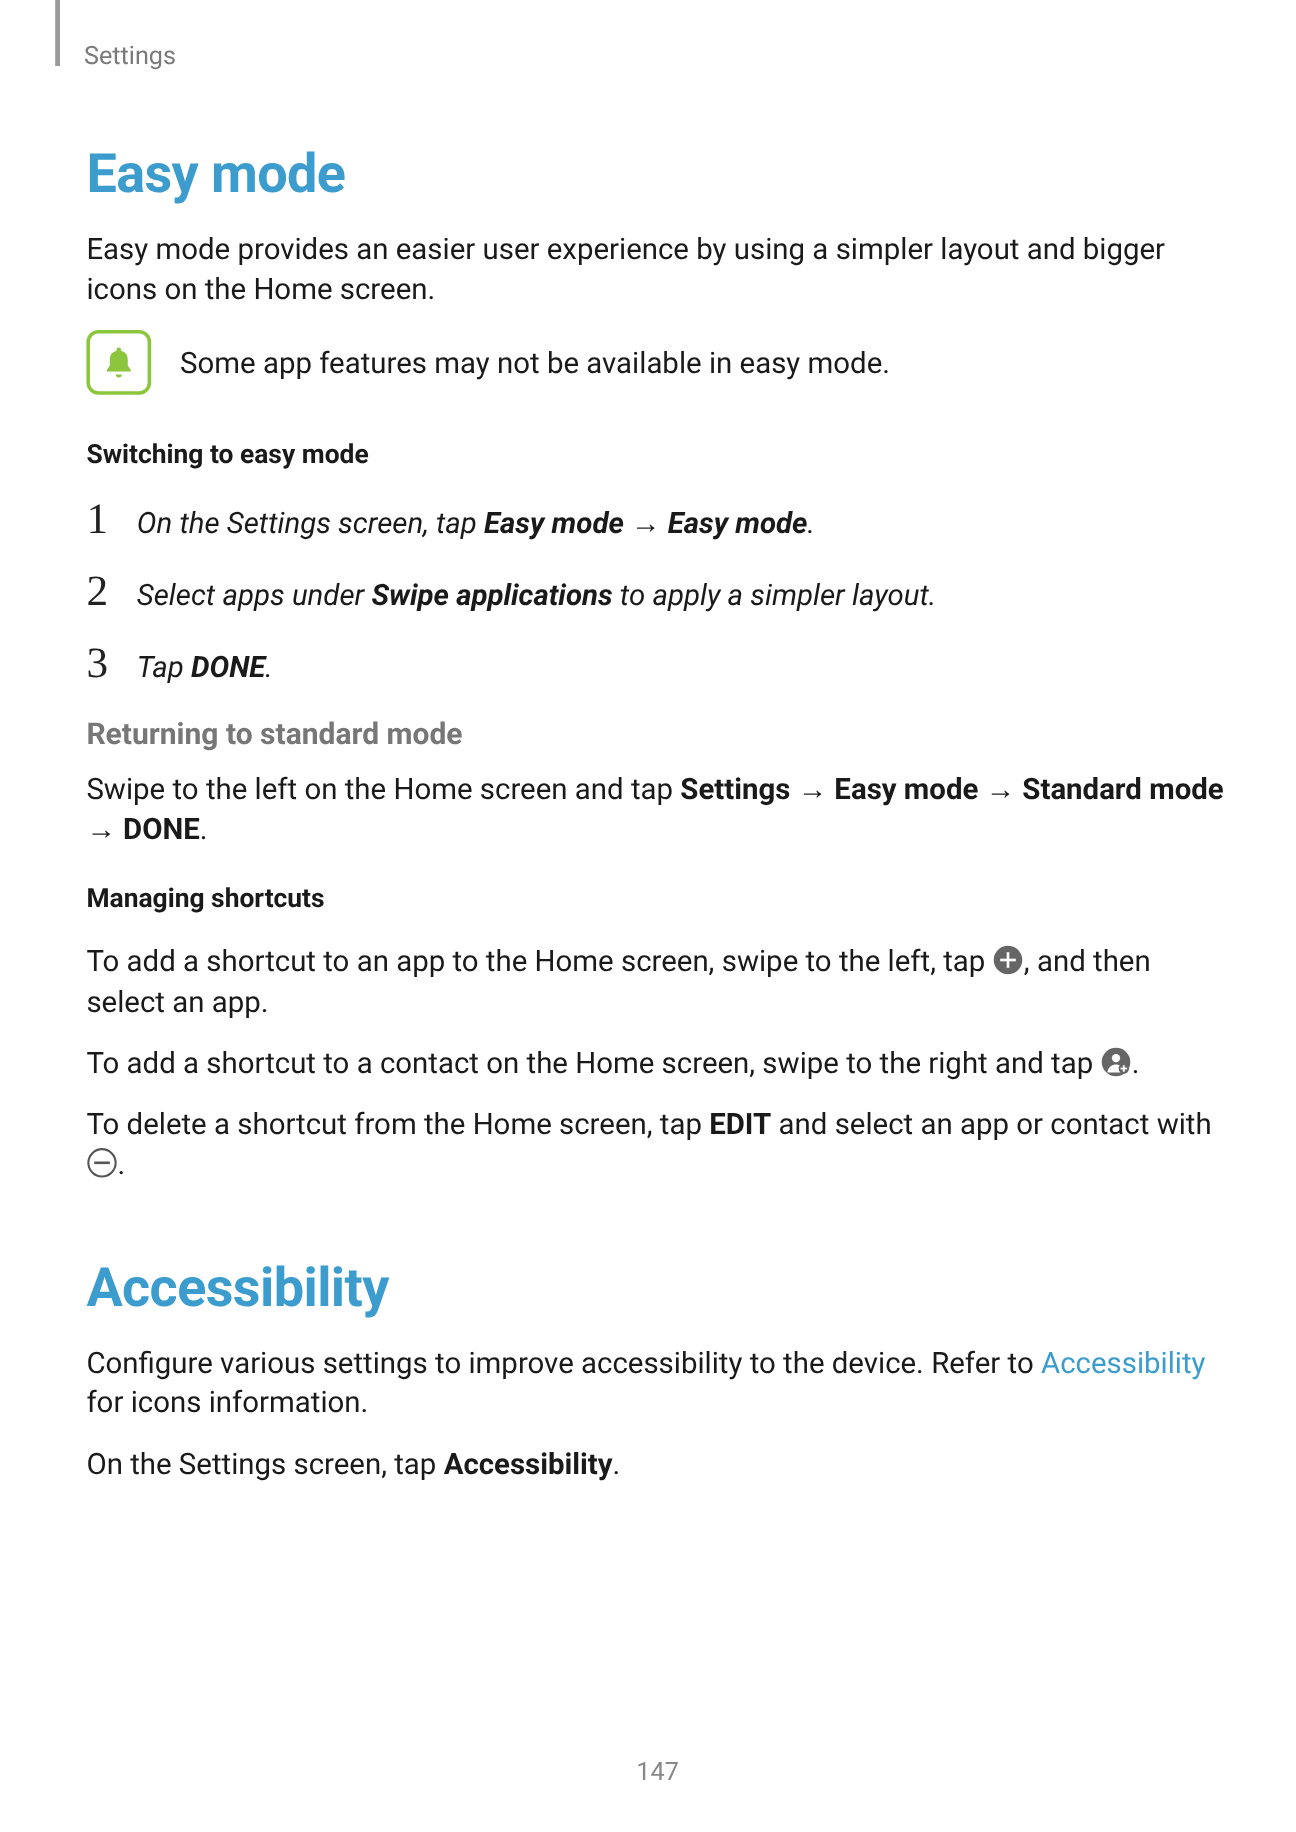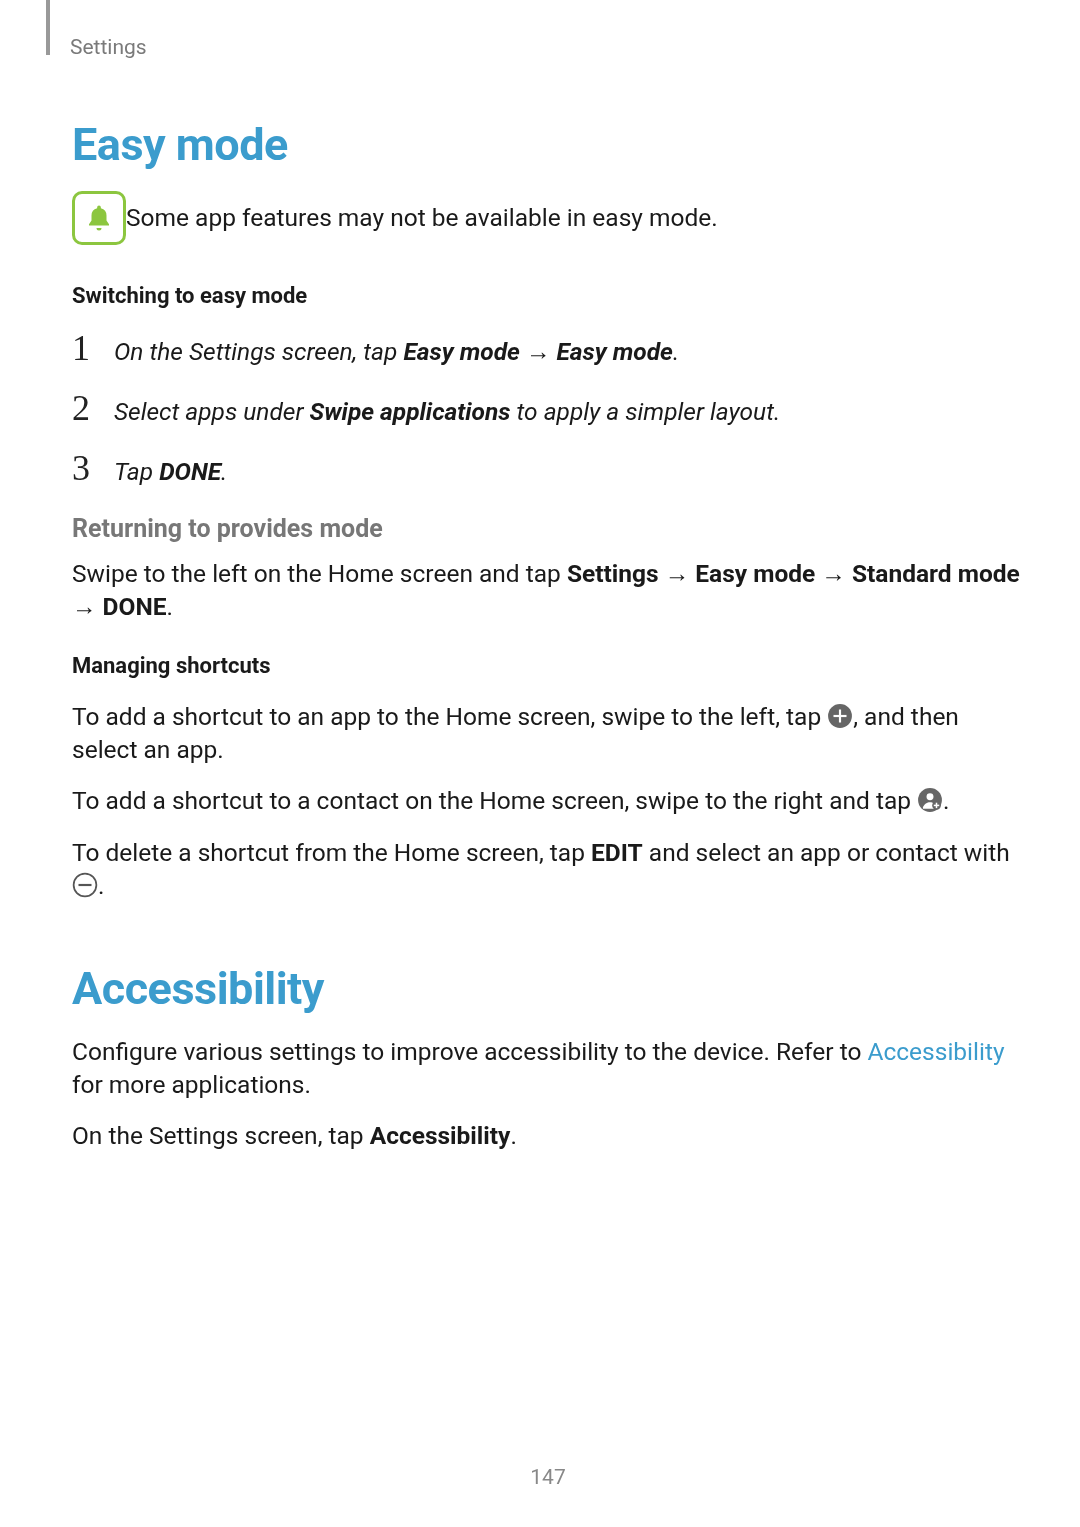--- a/index.html
+++ b/index.html
@@ -39,20 +39,21 @@
     letter-spacing: -0.5px;
   }
   .para {
     font-size: 24.5px;
     line-height: 1.35;
     margin-bottom: 18px;
   }
   .note-row {
     display: flex;
     align-items: center;
+    gap: 24px;
     margin-top: 18px;
     margin-bottom: 38px;
   }
   .note-icon-box {
     width: 48px;
     height: 48px;
     border: 3px solid #8cc63f;
     border-radius: 10px;
     display: flex;
     align-items: center;
@@ -133,20 +134,21 @@
 </head>
 <body>
 
 <div class="tab-marker"></div>
 <div class="header-breadcrumb">Settings</div>
 
 <div class="content">
 
   <div class="h1">Easy mode</div>
 
+  <div class="para">Easy mode provides an easier user experience by using a simpler layout and bigger icons on the Home screen.</div>
 
   <div class="note-row">
     <div class="note-icon-box">
       <svg class="bell-svg" viewBox="0 0 24 24">
         <path fill="#8cc63f" d="M12 2a1.5 1.5 0 0 0-1.5 1.5v.7A6 6 0 0 0 6 10v4l-2 3v1h16v-1l-2-3v-4a6 6 0 0 0-4.5-5.8v-.7A1.5 1.5 0 0 0 12 2zm-2 18a2 2 0 0 0 4 0h-4z"></path>
       </svg>
     </div>
     <div class="note-text">Some app features may not be available in easy mode.</div>
   </div>
 
@@ -166,21 +168,21 @@
       </span>
     </li>
     <li>
       <span class="numeral">3</span>
       <span class="li-body">
         <span>Tap </span><span class="bold">DONE</span><span>.</span>
       </span>
     </li>
   </ol>
 
-  <div class="h3">Returning to provides mode</div>
+  <div class="h3">Returning to standard mode</div>
 
   <div class="para">
     <span>Swipe to the left on the Home screen and tap </span><span class="bold">Settings</span><span class="arrow"> → </span><span class="bold">Easy mode</span><span class="arrow"> → </span><span class="bold">Standard mode</span><span class="arrow"> → </span><span class="bold">DONE</span><span>.</span>
   </div>
 
   <div class="h2">Managing shortcuts</div>
 
   <div class="para">
     <span>To add a shortcut to an app to the Home screen, swipe to the left, tap </span><span class="ilicon">
         <svg viewBox="0 0 24 24">
@@ -209,21 +211,21 @@
         <svg viewBox="0 0 24 24">
           <circle cx="12" cy="12" r="10.5" fill="none" stroke="#555" stroke-width="1.6"></circle>
           <rect x="6" y="11" width="12" height="2" fill="#555"></rect>
         </svg>
       </span><span>.</span>
   </div>
 
   <div class="h1" style="margin-top:60px">Accessibility</div>
 
   <div class="para">
-    <span>Configure various settings to improve accessibility to the device. Refer to </span><span class="link">Accessibility</span><span> for more applications.</span>
+    <span>Configure various settings to improve accessibility to the device. Refer to </span><span class="link">Accessibility</span><span> for icons information.</span>
   </div>
 
   <div class="para">
     <span>On the Settings screen, tap </span><span class="bold">Accessibility</span><span>.</span>
   </div>
 
 </div>
 
 <div class="page-number">147</div>
 

